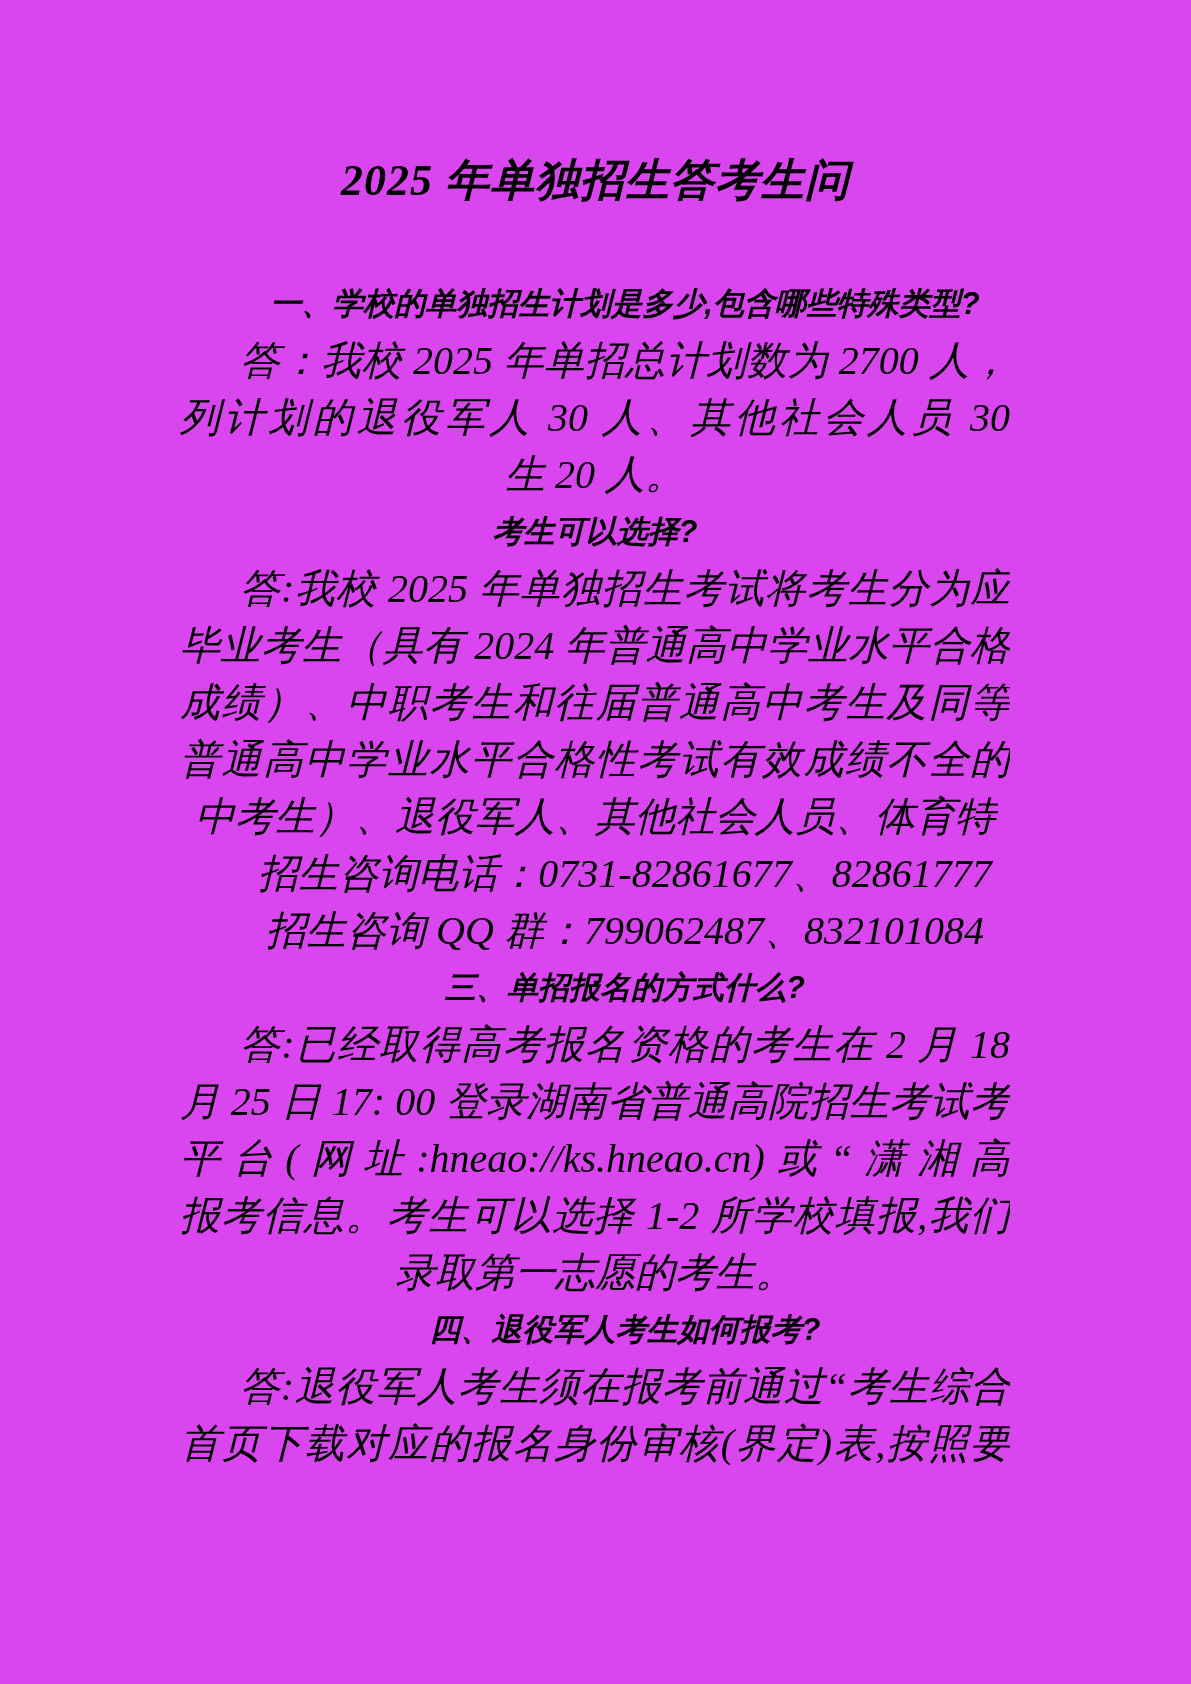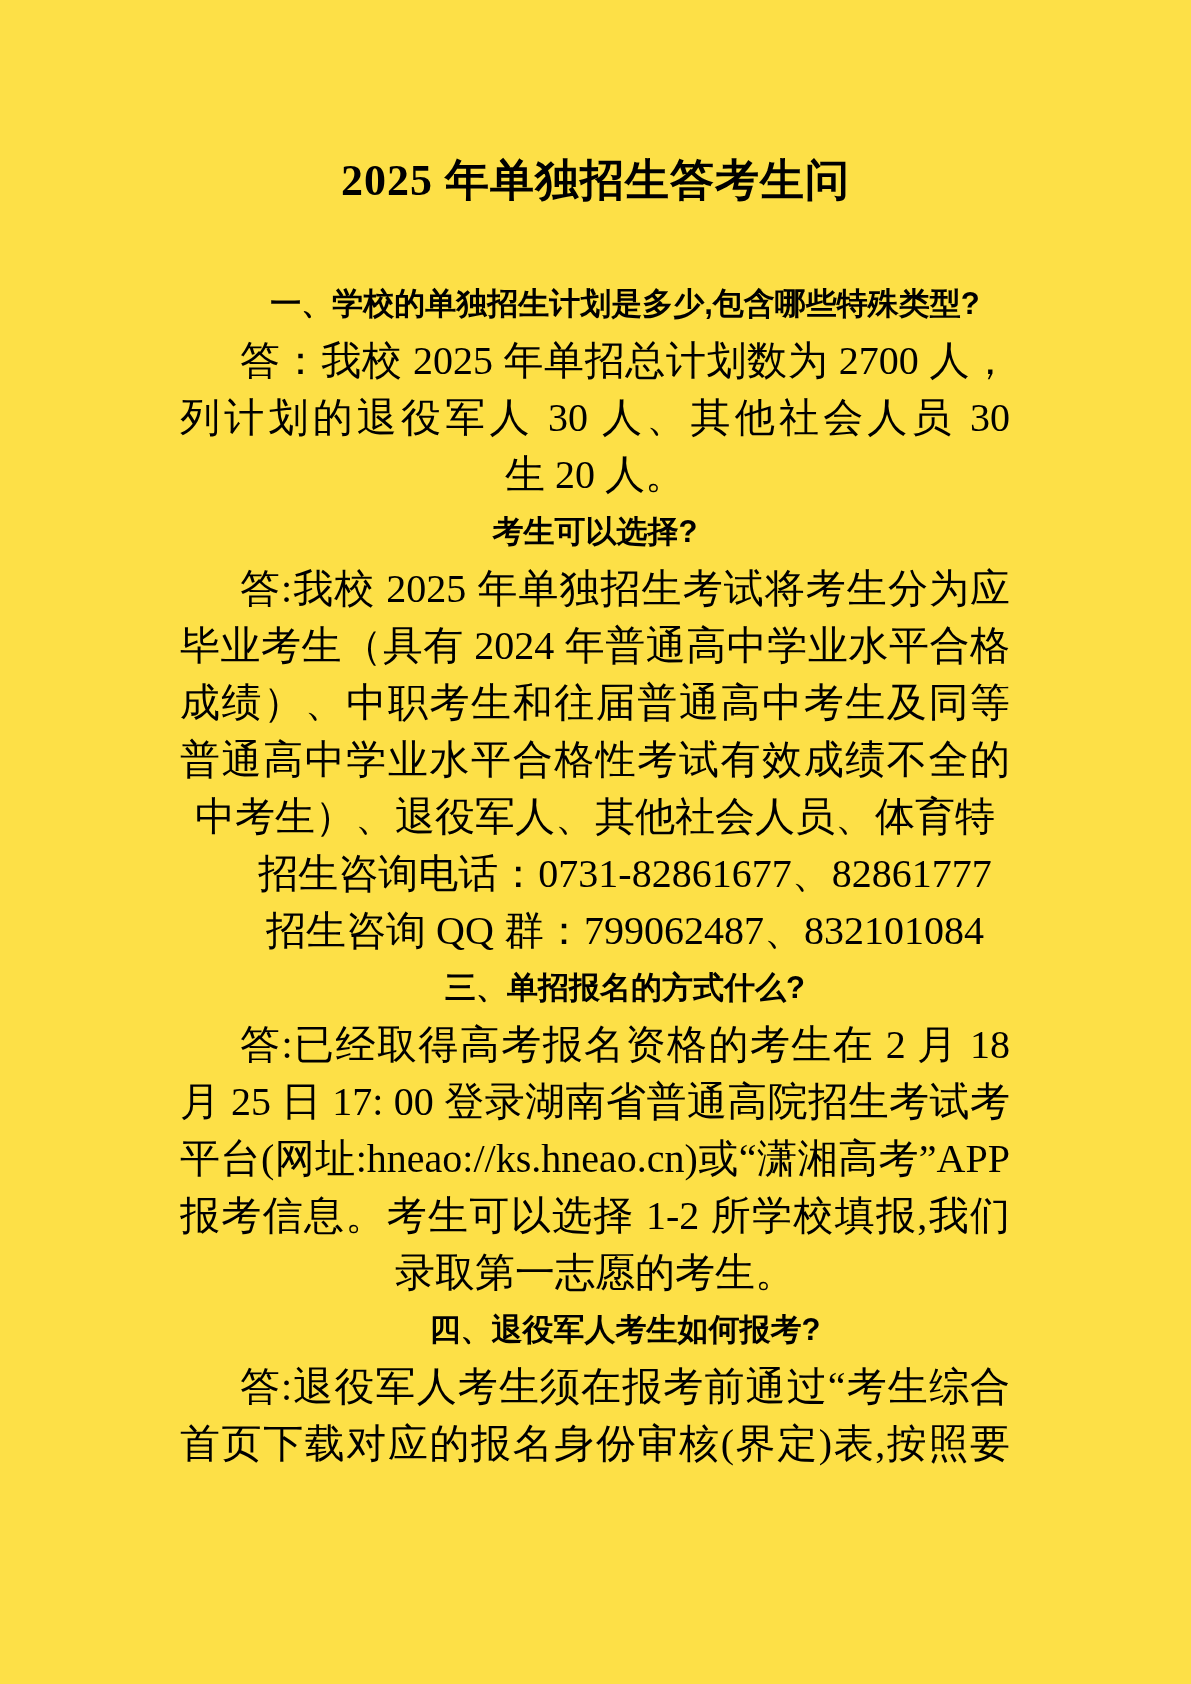--- a/index.html
+++ b/index.html
@@ -4,24 +4,25 @@
 <style>
   html, body {
     margin: 0;
     padding: 0;
     background: #ffffff;
   }
   .page {
     position: relative;
     width: 1191px;
     height: 1684px;
-    background: #fde047;
+    background: #d946ef;
     color: #000000;
     font-family: "Liberation Serif", "DejaVu Serif", serif;
     overflow: hidden;
+    font-style: italic;
   }
   .doc-title {
     margin: 0;
     padding-top: 150px;
     height: 62px;
     line-height: 62px;
     text-align: center;
     font-size: 44px;
     font-weight: 700;
     font-family: "Liberation Serif", "DejaVu Serif", serif;

